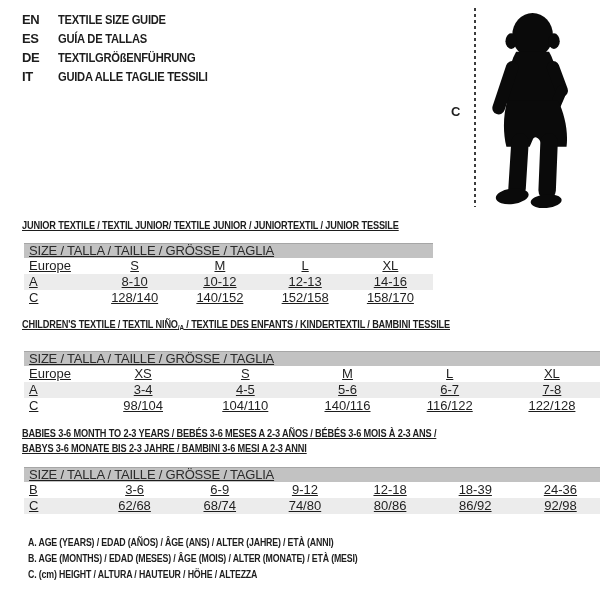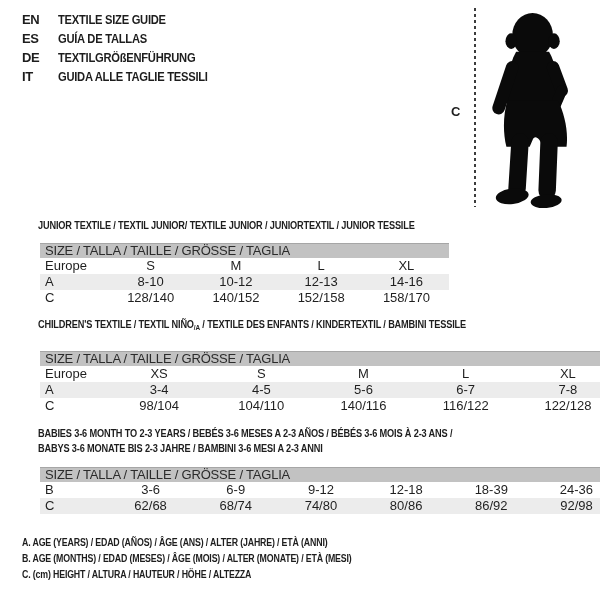--- a/index.html
+++ b/index.html
@@ -12,41 +12,41 @@
   .legend-row{display:flex;height:19px;line-height:19px;font-weight:bold;font-size:13px;}
   .legend-code{width:36px;letter-spacing:-0.3px;}
   .legend-label{display:inline-block;transform:scaleX(0.86);transform-origin:0 50%;
     white-space:nowrap;letter-spacing:-0.3px;}
   
   .height-line{position:absolute;left:474px;top:8px;width:2px;height:199px;
     background:repeating-linear-gradient(to bottom,#3c3c3c 0 3px,transparent 3px 6px);}
   .height-marker{position:absolute;left:451px;top:104px;font-weight:bold;font-size:13px;}
   .baby-svg{position:absolute;left:487px;top:8px;}
   
-  .section{position:absolute;left:16px;width:476px;}
+  .section{position:absolute;left:0;width:476px;text-decoration:underline;}
   .sec-junior{top:218px;}
   .sec-children{top:317px;}
   .sec-babies{top:426px;}
   .sec-title{margin:0 0 0 22px;font-weight:bold;font-size:11.5px;line-height:14px;
     letter-spacing:-0.2px;transform:scaleX(0.8);transform-origin:0 50%;white-space:nowrap;}
   .sec-title .subscr{font-size:8px;vertical-align:-2px;}
   .sec-babies .sec-title{line-height:15px;}
   
   .size-table{margin-left:24px;font-size:13px;color:#1f1f1f;}
   .sec-junior .size-table{margin-top:11px;width:409px;}
   .sec-children .size-table{margin-top:16px;width:579px;}
   .sec-babies .size-table{margin-top:11px;width:579px;}
   .band{background:#c2c2c2;border-top:1px solid #a6a6a6;height:14px;line-height:14px;
     padding-left:5px;color:#2b2b2b;letter-spacing:-0.2px;white-space:nowrap;}
   .tr{display:flex;height:16px;line-height:16px;}
   .tr.shaded{background:#ececec;}
   .tl{width:63px;padding-left:5px;text-align:left;}
   .td{flex:1;text-align:center;}
   
-  .footnotes{position:absolute;left:22px;top:534px;}
+  .footnotes{position:absolute;left:28px;top:534px;}
   .footnote{height:16px;line-height:16px;font-weight:bold;font-size:11px;
     letter-spacing:-0.2px;transform:scaleX(0.8);transform-origin:0 50%;white-space:nowrap;}
 </style>
 </head>
 <body>
 
 <div id="canvas">
 
   <div class="legend">
     <div class="legend-row">

